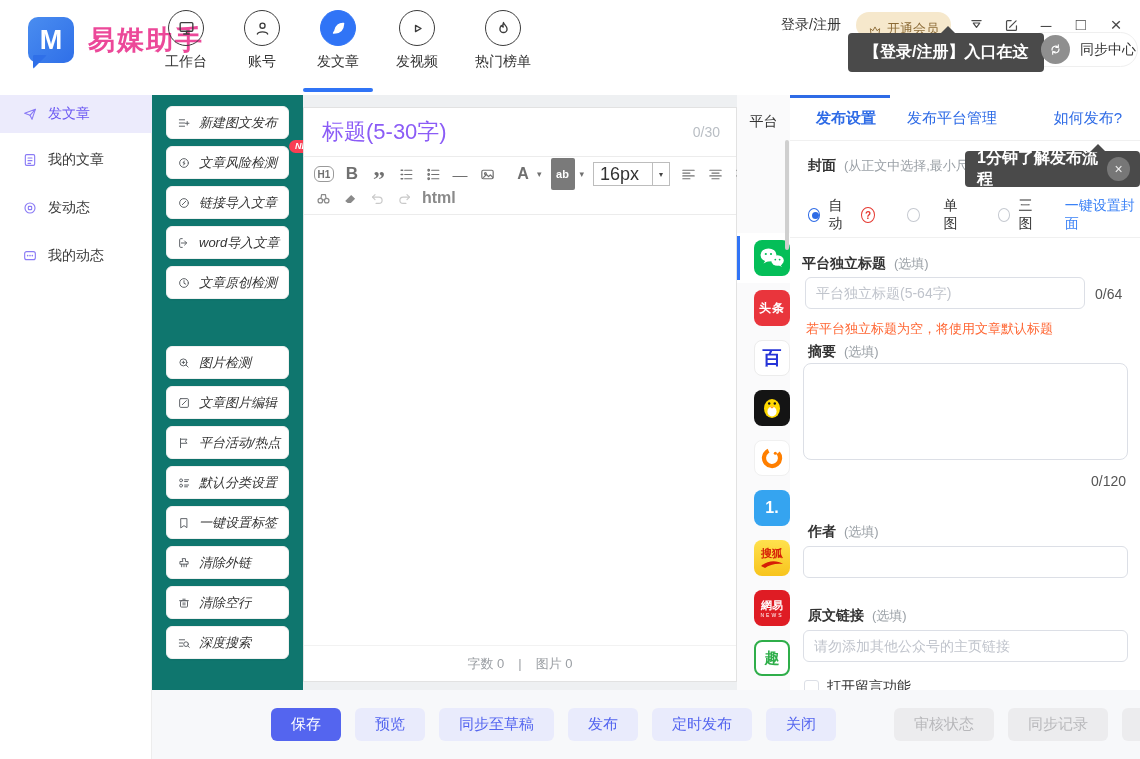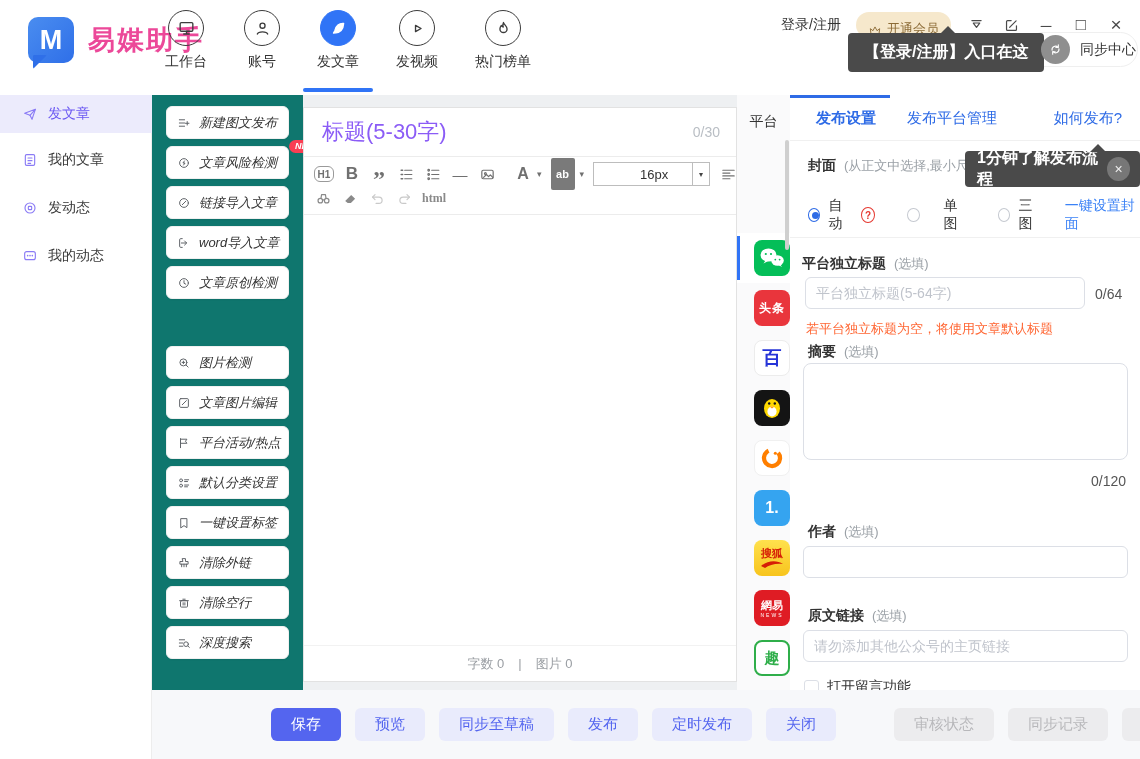--- a/index.html
+++ b/index.html
@@ -73,24 +73,24 @@
   .ed-toolbar{border-bottom:1px solid #ececec;padding:5px 10px 4px;flex:none;}
   .tb-row{display:flex;align-items:center;gap:9px;height:24px;}
   .tb{color:#707070;font-size:15px;display:flex;align-items:center;justify-content:center;min-width:18px;height:20px;cursor:pointer;}
   .tb svg{width:17px;height:17px;stroke:#707070;}
   .tb.boxed{border:1px solid #9a9a9a;font-size:10px;font-weight:bold;padding:0 2px;height:14px;min-width:14px;border-radius:6px;}
   .tb.quote{font-family:"Liberation Serif","DejaVu Serif",serif;font-size:24px;font-weight:bold;line-height:10px;padding-top:10px;}
   .tb-sep{width:1px;height:18px;background:#ddd;}
   .tb-caret{font-size:9px;color:#707070;margin-left:-4px;}
   .tb.abbox{background:#7a7a7a;color:#fff;font-size:11px;font-weight:bold;border-radius:2px;height:16px;padding:8px 3px;}
   .fontsize{display:flex;align-items:center;border:1px solid #bdbdbd;height:24px;box-sizing:border-box;cursor:pointer;}
-  .fontsize .val{width:52px;padding-left:6px;font-size:13px;color:#333;margin-left:40px;}
+  .fontsize .val{width:52px;padding-left:6px;font-size:18px;color:#333;}
   .fontsize .dd{width:16px;height:100%;border-left:1px solid #bdbdbd;display:flex;align-items:center;justify-content:center;font-size:8px;color:#444;}
   .tb.dim svg{stroke:#c9c9c9;}
-  .tb.htmltxt{font-family:Liberation Serif, serif;font-weight:bold;font-size:12px;color:#8a8a8a;}
+  .tb.htmltxt{font-family:Liberation Sans, sans-serif;font-weight:bold;font-size:16px;color:#8a8a8a;}
   .ed-content{flex:1;background:#fff;}
   .ed-footer{height:35px;border-top:1px solid #f2f2f2;display:flex;align-items:center;justify-content:center;gap:14px;color:#9a9ea3;font-size:13px;flex:none;}
 
   
   .platforms{position:absolute;left:585px;top:0;width:53px;height:595px;background:#fafafb;}
   .pf-header{text-align:center;padding-top:18px;font-size:14px;color:#333;}
   .pf-cell{position:absolute;left:0;width:53px;height:50px;display:flex;align-items:center;justify-content:flex-end;cursor:pointer;}
   .pf-cell.sel{background:#fff;}
   .pf-cell.sel:before{content:"";position:absolute;left:0;top:3px;bottom:3px;width:3px;background:#3074f6;}
   .pf-ic{width:36px;height:36px;border-radius:8px;display:flex;align-items:center;justify-content:center;position:relative;overflow:hidden;box-sizing:border-box;}

